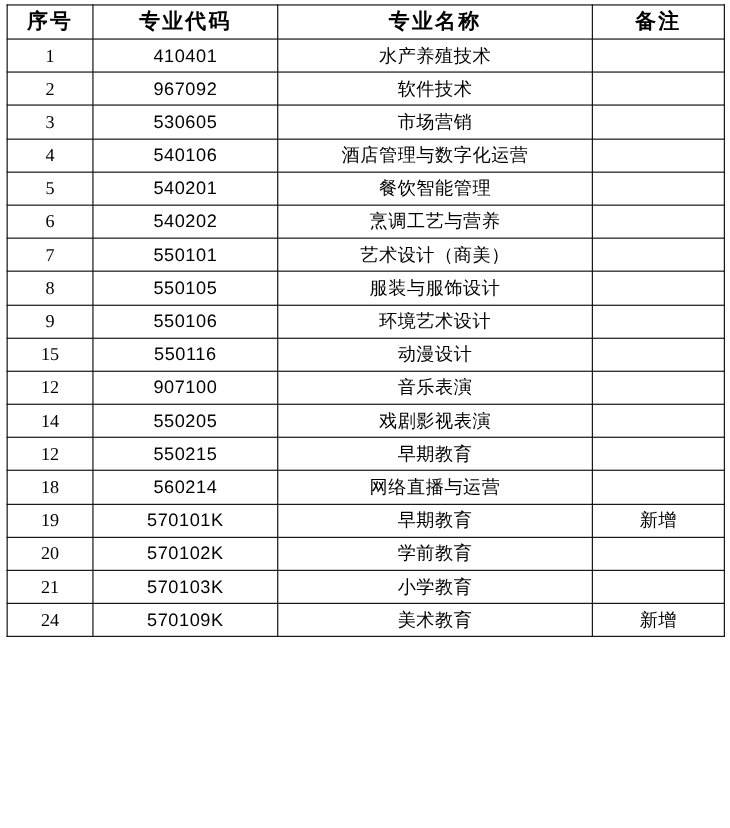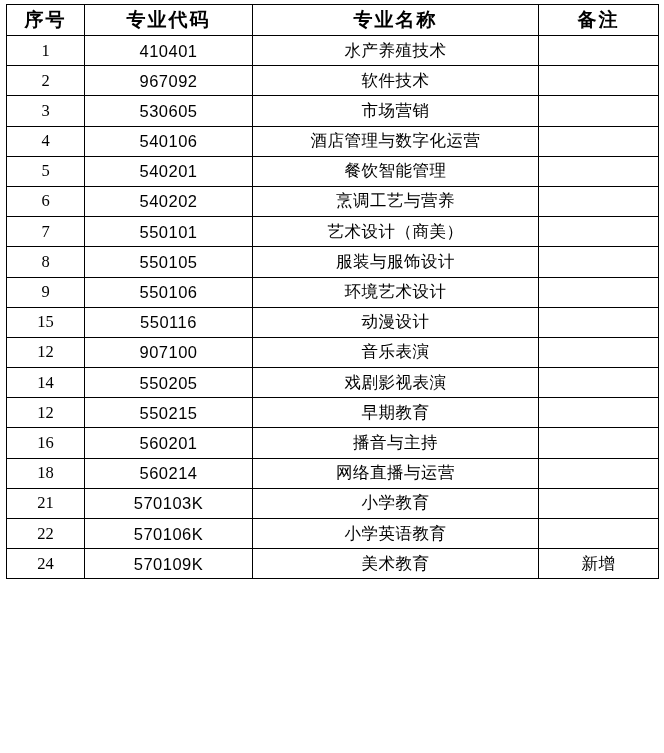--- a/index.html
+++ b/index.html
@@ -159,41 +159,41 @@
           <td class="cell-name">戏剧影视表演</td>
           <td class="cell-note"></td>
         </tr>
         <tr>
           <td class="cell-index">12</td>
           <td class="cell-code">550215</td>
           <td class="cell-name">早期教育</td>
           <td class="cell-note"></td>
         </tr>
         <tr>
-          <td class="cell-index">16</td>
-          <td class="cell-code">560201</td>
-          <td class="cell-name">播音与主持</td>
-          <td class="cell-note"></td>
-        </tr>
-        <tr>
           <td class="cell-index">18</td>
           <td class="cell-code">560214</td>
           <td class="cell-name">网络直播与运营</td>
           <td class="cell-note"></td>
         </tr>
         <tr>
+          <td class="cell-index">19</td>
+          <td class="cell-code">570101K</td>
+          <td class="cell-name">早期教育</td>
+          <td class="cell-note">新增</td>
+        </tr>
+        <tr>
+          <td class="cell-index">20</td>
+          <td class="cell-code">570102K</td>
+          <td class="cell-name">学前教育</td>
+          <td class="cell-note"></td>
+        </tr>
+        <tr>
           <td class="cell-index">21</td>
           <td class="cell-code">570103K</td>
           <td class="cell-name">小学教育</td>
-          <td class="cell-note"></td>
-        </tr>
-        <tr>
-          <td class="cell-index">22</td>
-          <td class="cell-code">570106K</td>
-          <td class="cell-name">小学英语教育</td>
           <td class="cell-note"></td>
         </tr>
         <tr>
           <td class="cell-index">24</td>
           <td class="cell-code">570109K</td>
           <td class="cell-name">美术教育</td>
           <td class="cell-note">新增</td>
         </tr>
       </tbody>
   </table>

